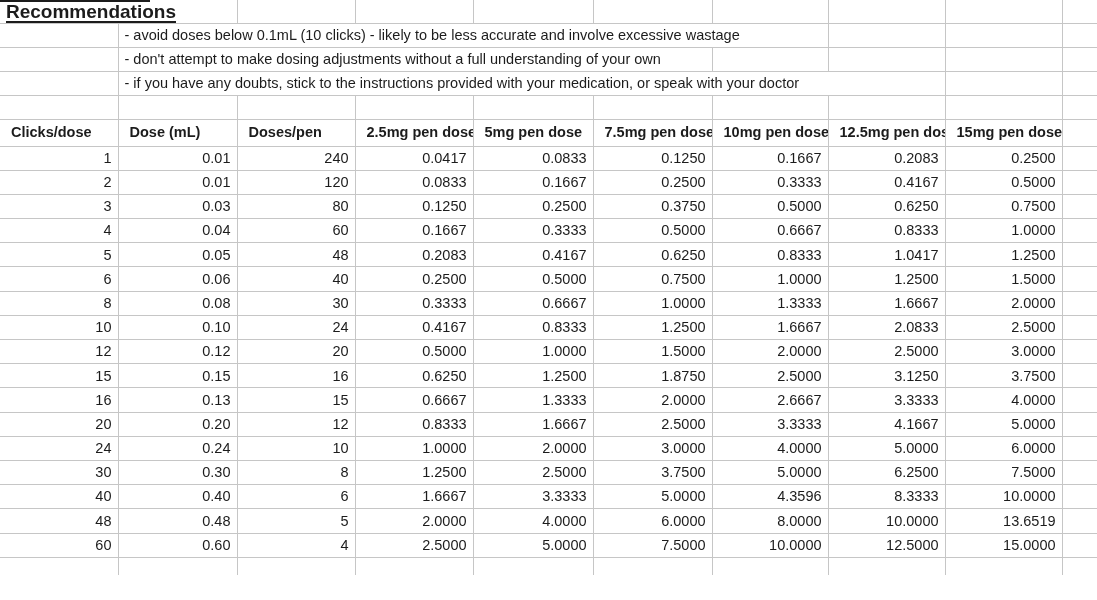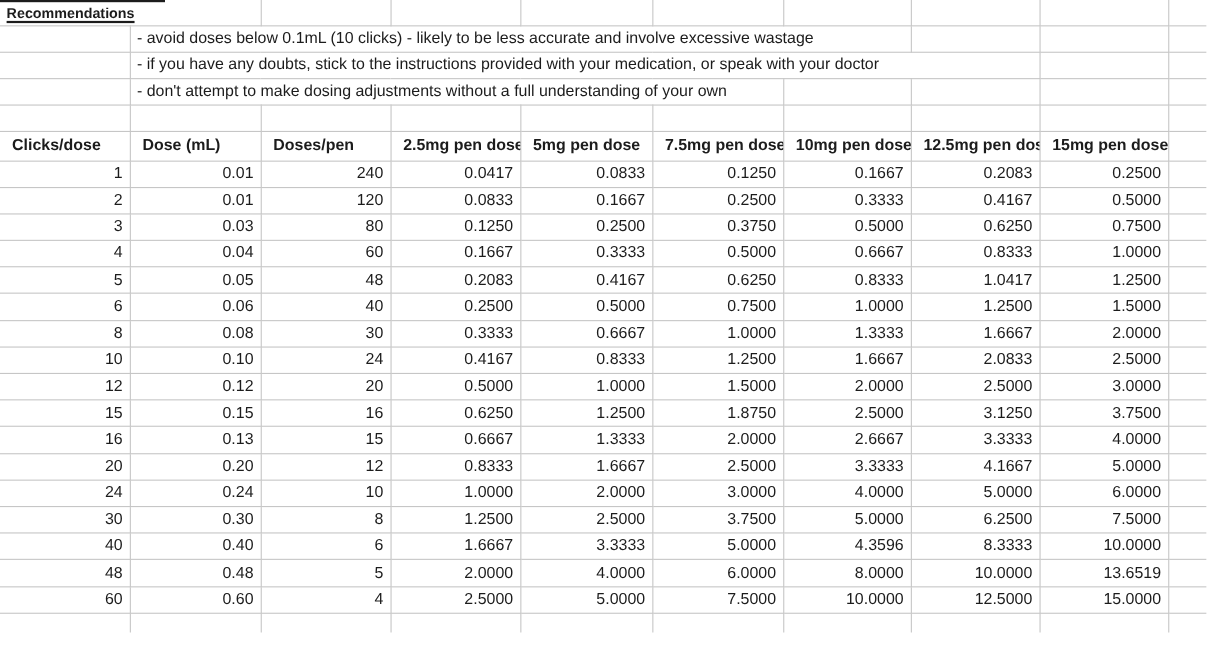--- a/index.html
+++ b/index.html
@@ -44,21 +44,21 @@
 
   tr.title-row   { height: 23px; }
   tr.rec-row     { height: 24px; margin-left: 46px; }
   tr.spacer-row  { height: 24px; }
   tr.header-row  { height: 27px; }
   tr.data-row    { height: 24.2px; }
   tr.partial-row { height: 18px; }
 
   .title-cell {
     font-weight: bold;
-    font-size: 13px;
+    font-size: 19px;
     padding-left: 6px;
     white-space: nowrap;
   }
   .title-cell span {
     text-decoration: underline;
     text-decoration-thickness: 2px;
     text-underline-offset: 3px;
   }
 
   .rec-text {
@@ -131,30 +131,30 @@
         <td></td>
         <td class="rec-text" colspan="6">- avoid doses below 0.1mL (10 clicks) - likely to be less accurate and involve excessive wastage</td>
         <td></td>
         <td></td>
         <td></td>
       </tr>
 
 
       <tr class="rec-row">
         <td></td>
+        <td class="rec-text" colspan="5">- don't attempt to make dosing adjustments without a full understanding of your own</td>
+        <td></td>
+        <td></td>
+        <td></td>
+        <td></td>
+      </tr>
+
+      <tr class="rec-row">
+        <td></td>
         <td class="rec-text" colspan="7">- if you have any doubts, stick to the instructions provided with your medication, or speak with your doctor</td>
-        <td></td>
-        <td></td>
-      </tr>
-
-      <tr class="rec-row">
-        <td></td>
-        <td class="rec-text" colspan="5">- don't attempt to make dosing adjustments without a full understanding of your own</td>
-        <td></td>
-        <td></td>
         <td></td>
         <td></td>
       </tr>
 
       <tr class="spacer-row">
         <td></td>
         <td></td>
         <td></td>
         <td></td>
         <td></td>

